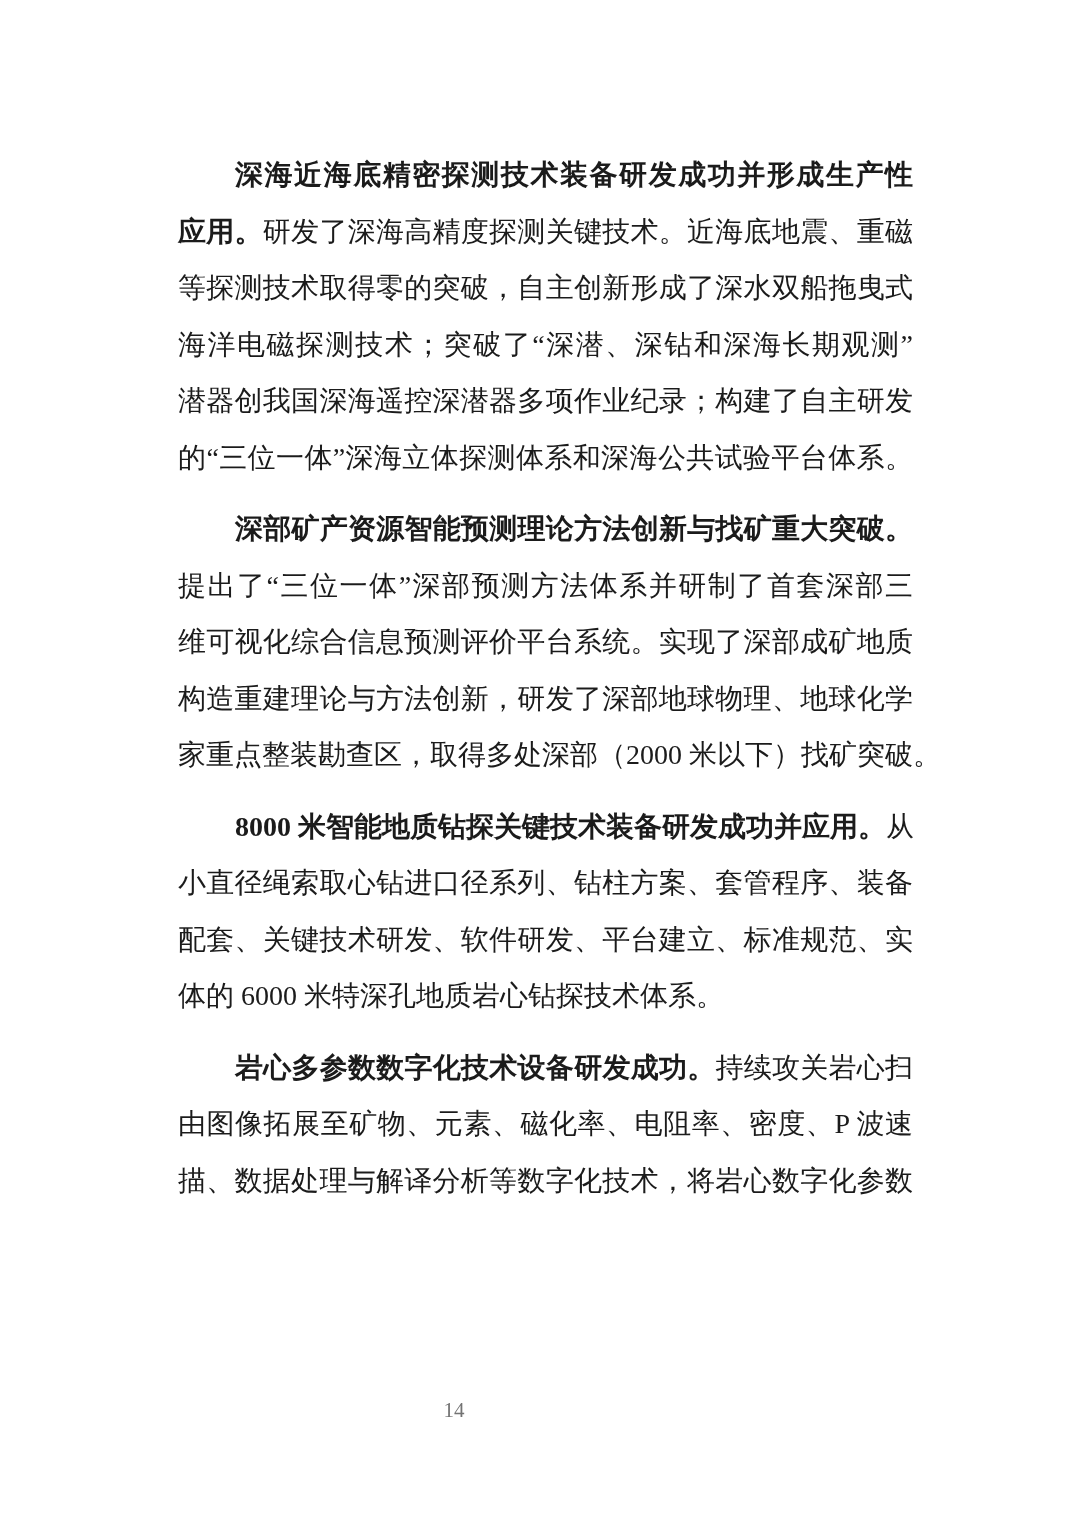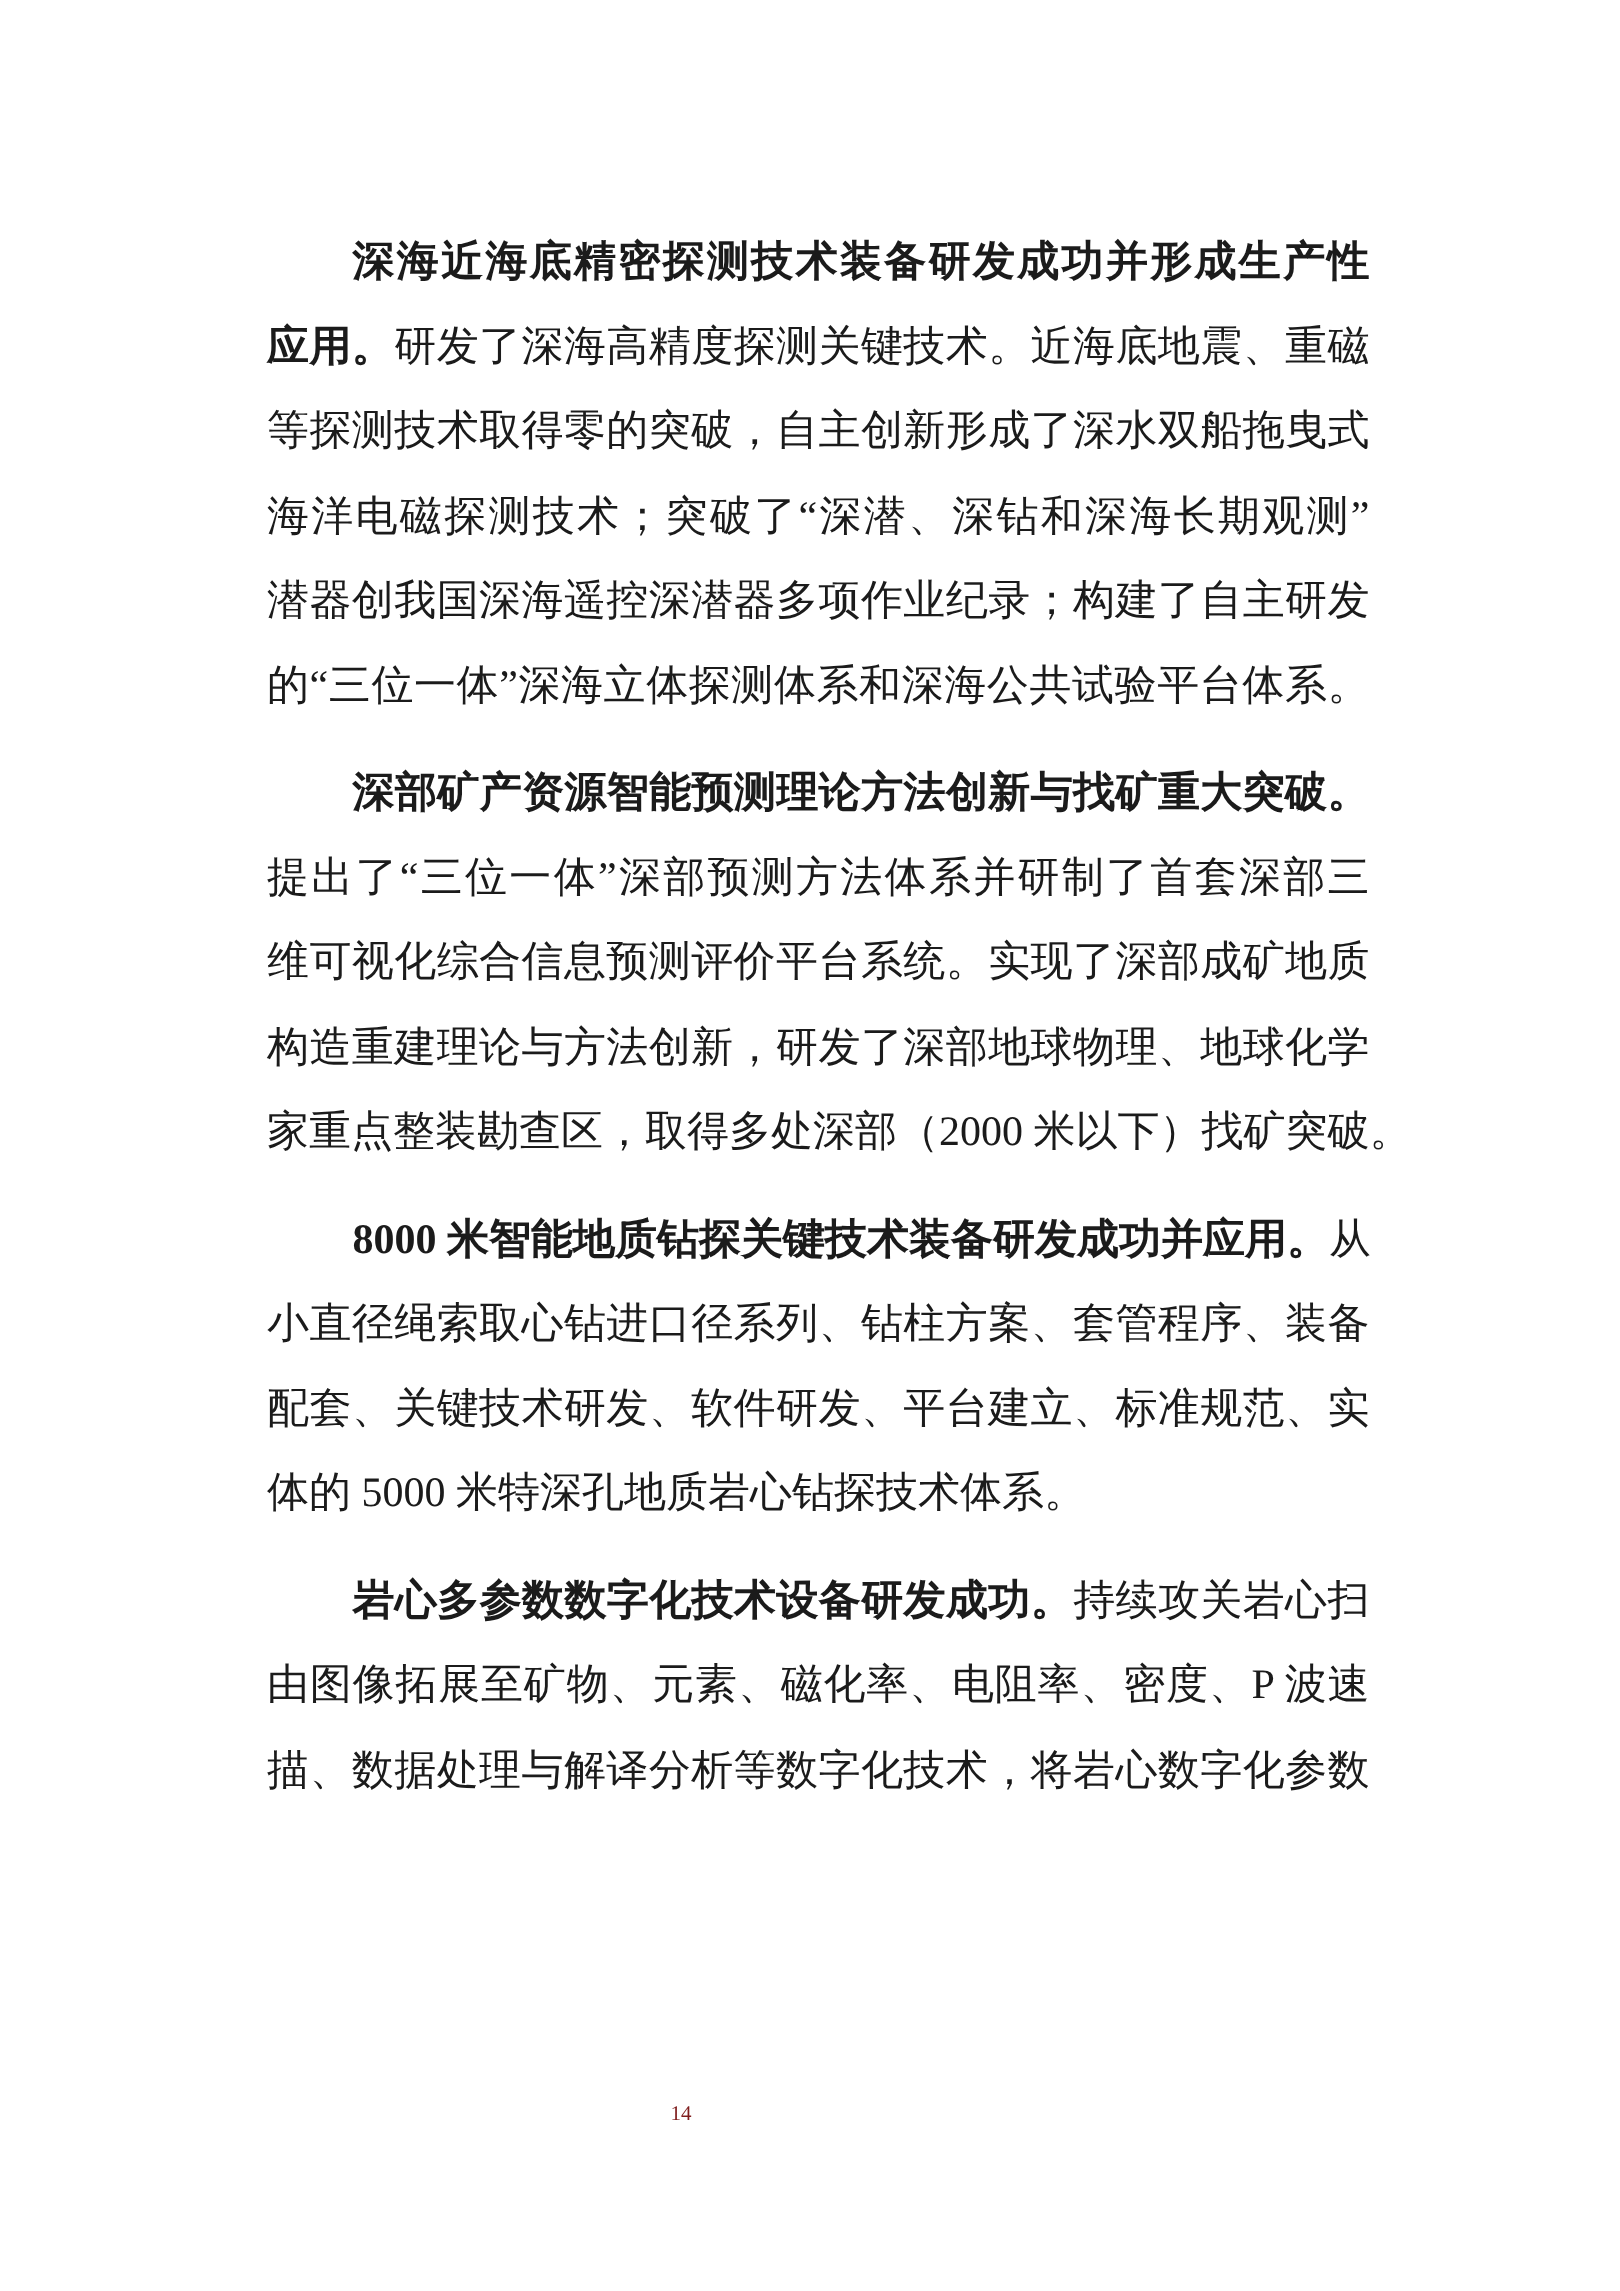--- a/index.html
+++ b/index.html
@@ -36,23 +36,23 @@
   .line.ind {
     text-indent: 57px;
   }
   .b { font-weight: bold; }
   .pageno {
     position: absolute;
     top: 1398px;
     left: 0;
     width: 908px;
     text-align: center;
-    font-size: 14px;
+    font-size: 21px;
     line-height: 24px;
-    color: #7f1d1d;
+    color: #737373;
   }
 </style>
 </head>
 <body>
 
 <div class="sheet">
   <div class="doc">
       <div class="paragraph">
         <div class="line fl ind"><span class="b">深海近海底精密探测技术装备研发成功并形成生产性</span></div>
         <div class="line fl"><span class="b">应用。</span><span>研发了深海高精度探测关键技术。近海底地震、重磁</span></div>
@@ -65,21 +65,21 @@
         <div class="line fl ind"><span class="b">深部矿产资源智能预测理论方法创新与找矿重大突破。</span></div>
         <div class="line fl"><span>提出了“三位一体”深部预测方法体系并研制了首套深部三</span></div>
         <div class="line fl"><span>维可视化综合信息预测评价平台系统。实现了深部成矿地质</span></div>
         <div class="line fl"><span>构造重建理论与方法创新，研发了深部地球物理、地球化学</span></div>
         <div class="line fl"><span>家重点整装勘查区，取得多处深部（2000 米以下）找矿突破。</span></div>
       </div>
       <div class="paragraph">
         <div class="line fl ind"><span class="b">8000 米智能地质钻探关键技术装备研发成功并应用。</span><span>从</span></div>
         <div class="line fl"><span>小直径绳索取心钻进口径系列、钻柱方案、套管程序、装备</span></div>
         <div class="line fl"><span>配套、关键技术研发、软件研发、平台建立、标准规范、实</span></div>
-        <div class="line"><span>体的 5000 米特深孔地质岩心钻探技术体系。</span></div>
+        <div class="line"><span>体的 6000 米特深孔地质岩心钻探技术体系。</span></div>
       </div>
       <div class="paragraph">
         <div class="line fl ind"><span class="b">岩心多参数数字化技术设备研发成功。</span><span>持续攻关岩心扫</span></div>
         <div class="line fl"><span>由图像拓展至矿物、元素、磁化率、电阻率、密度、P 波速</span></div>
         <div class="line fl"><span>描、数据处理与解译分析等数字化技术，将岩心数字化参数</span></div>
       </div>
     </div>
   <div class="pageno">14</div>
 </div>
 

